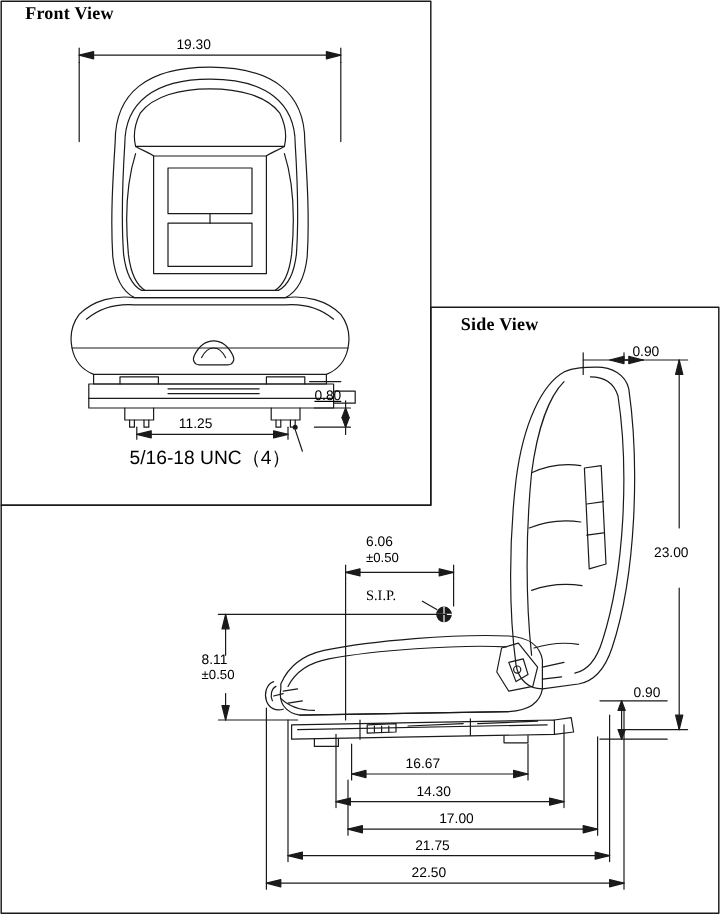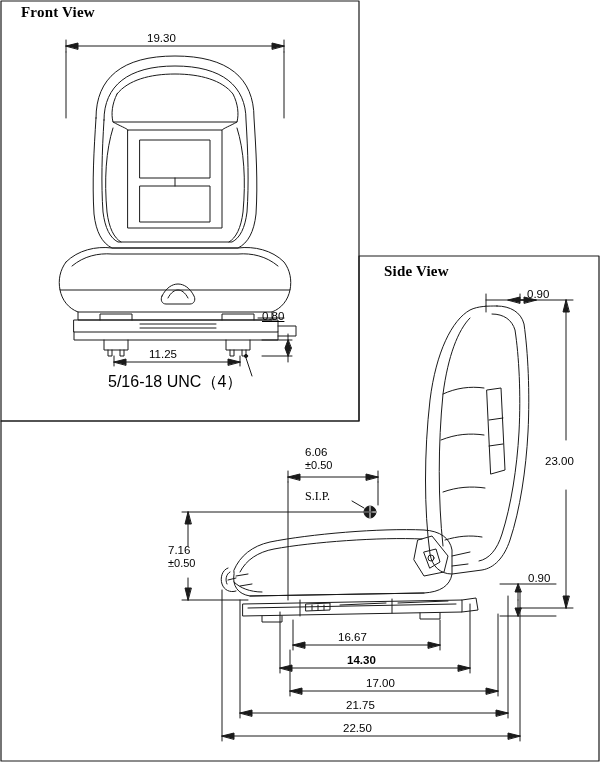--- a/index.html
+++ b/index.html
@@ -336,36 +336,36 @@
 
   </g>
 </svg>
 </div>
 
 <div class="view-title" id="front-view-title">Front View</div>
 <div class="view-title" id="side-view-title">Side View</div>
 
 <div class="dim" style="left:147px; top:32px; width:56px;">19.30</div>
 <div class="dim" style="left:149px; top:348px; width:56px;">11.25</div>
-<div class="dim" style="left:262px; top:310px; width:40px;text-decoration:underline;">0.80</div>
+<div class="dim" style="left:262px; top:324px; width:40px;text-decoration:underline;">0.80</div>
 <div class="label-thread" style="left:108px; top:372px;">5/16-18  UNC（4）</div>
 
 <div class="dim" style="left:527px; top:288px; width:44px;">0.90</div>
 <div class="dim" style="left:545px; top:455px; width:48px;">23.00</div>
 <div class="dim" style="left:528px; top:572px; width:44px;">0.90</div>
 
 <div class="dim" style="left:305px; top:446px; width:56px;">
   <span>6.06</span>
   <span class="tol">±0.50</span>
 </div>
 
 <div class="label-sip" style="left:305px; top:489px;">S.I.P.</div>
 
 <div class="dim" style="left:168px; top:544px; width:54px;">
-  <span>7.16</span>
+  <span>8.11</span>
   <span class="tol">±0.50</span>
 </div>
 
 <div class="dim" style="left:338px; top:631px; width:56px;">16.67</div>
-<div class="dim" style="left:347px; top:654px; width:56px;font-weight:bold;">14.30</div>
+<div class="dim" style="left:347px; top:654px; width:56px;">14.30</div>
 <div class="dim" style="left:366px; top:677px; width:56px;">17.00</div>
 <div class="dim" style="left:346px; top:699px; width:56px;">21.75</div>
 <div class="dim" style="left:343px; top:722px; width:56px;">22.50</div>
 
 </body></html>

